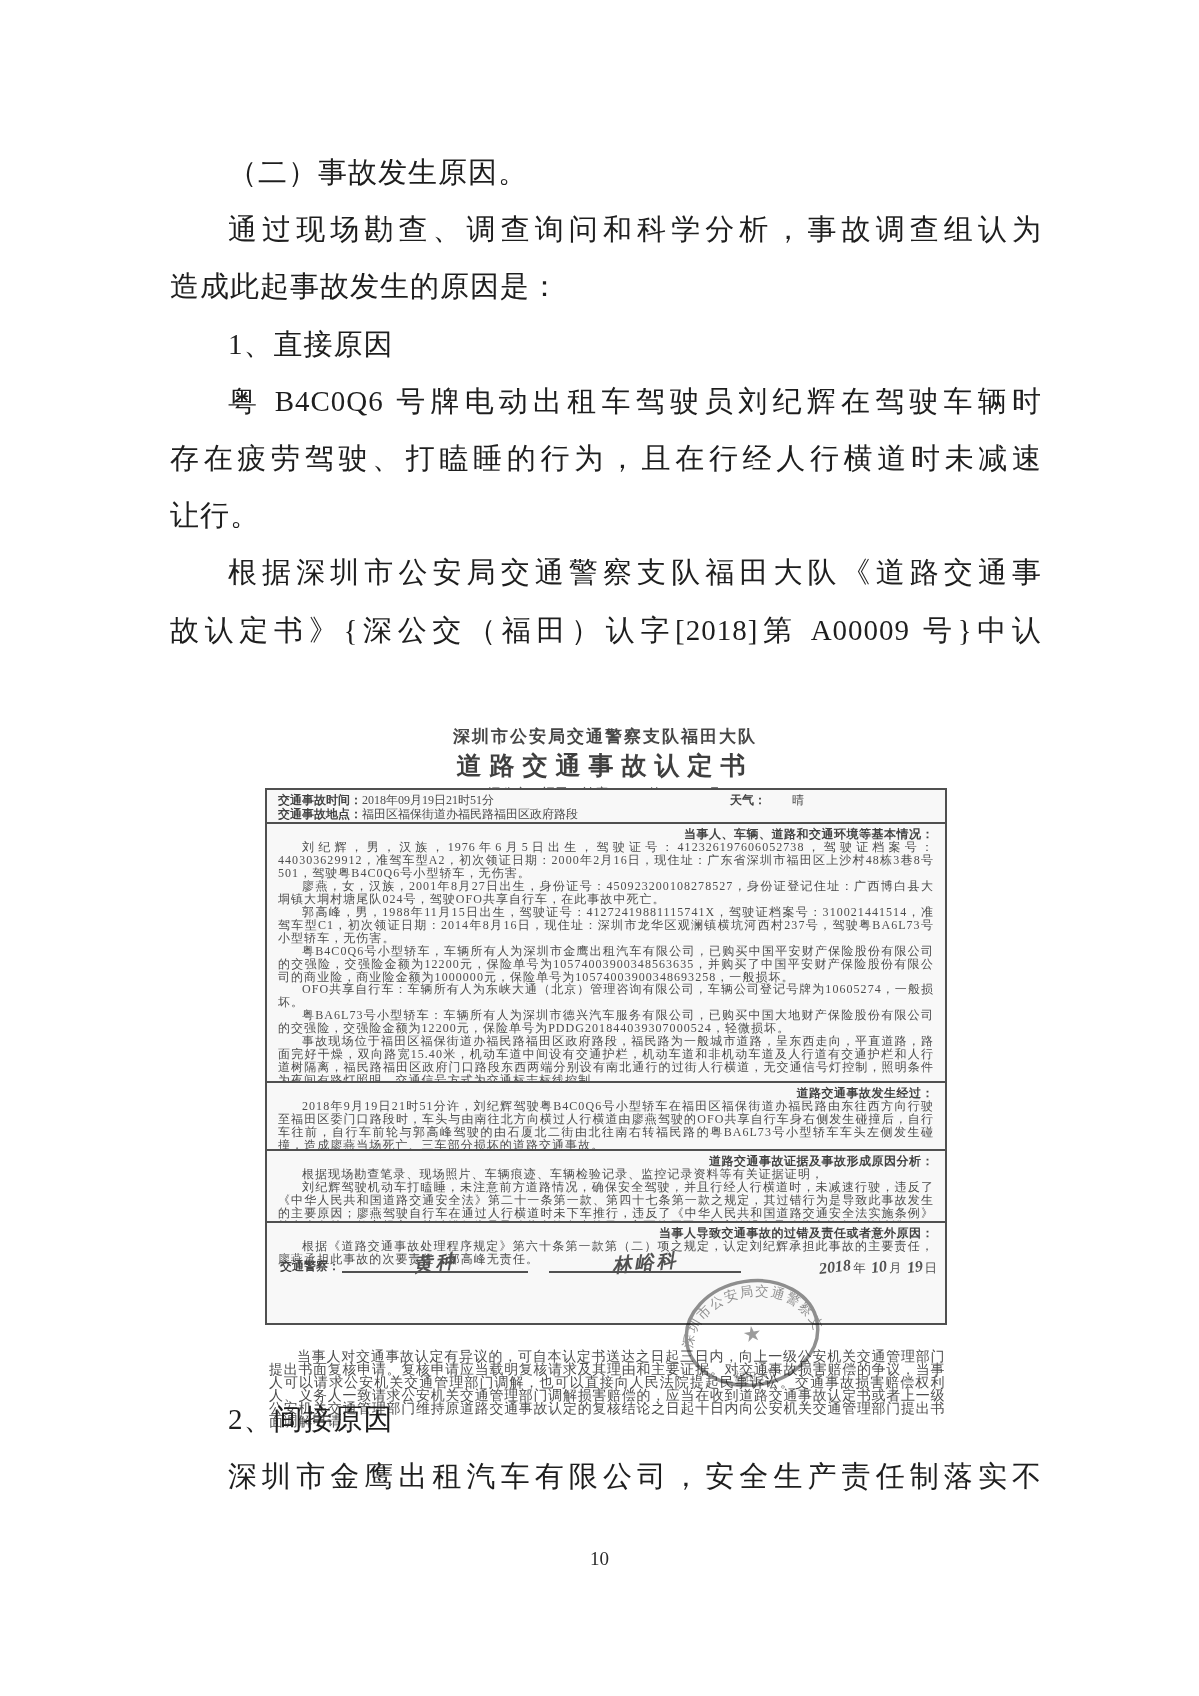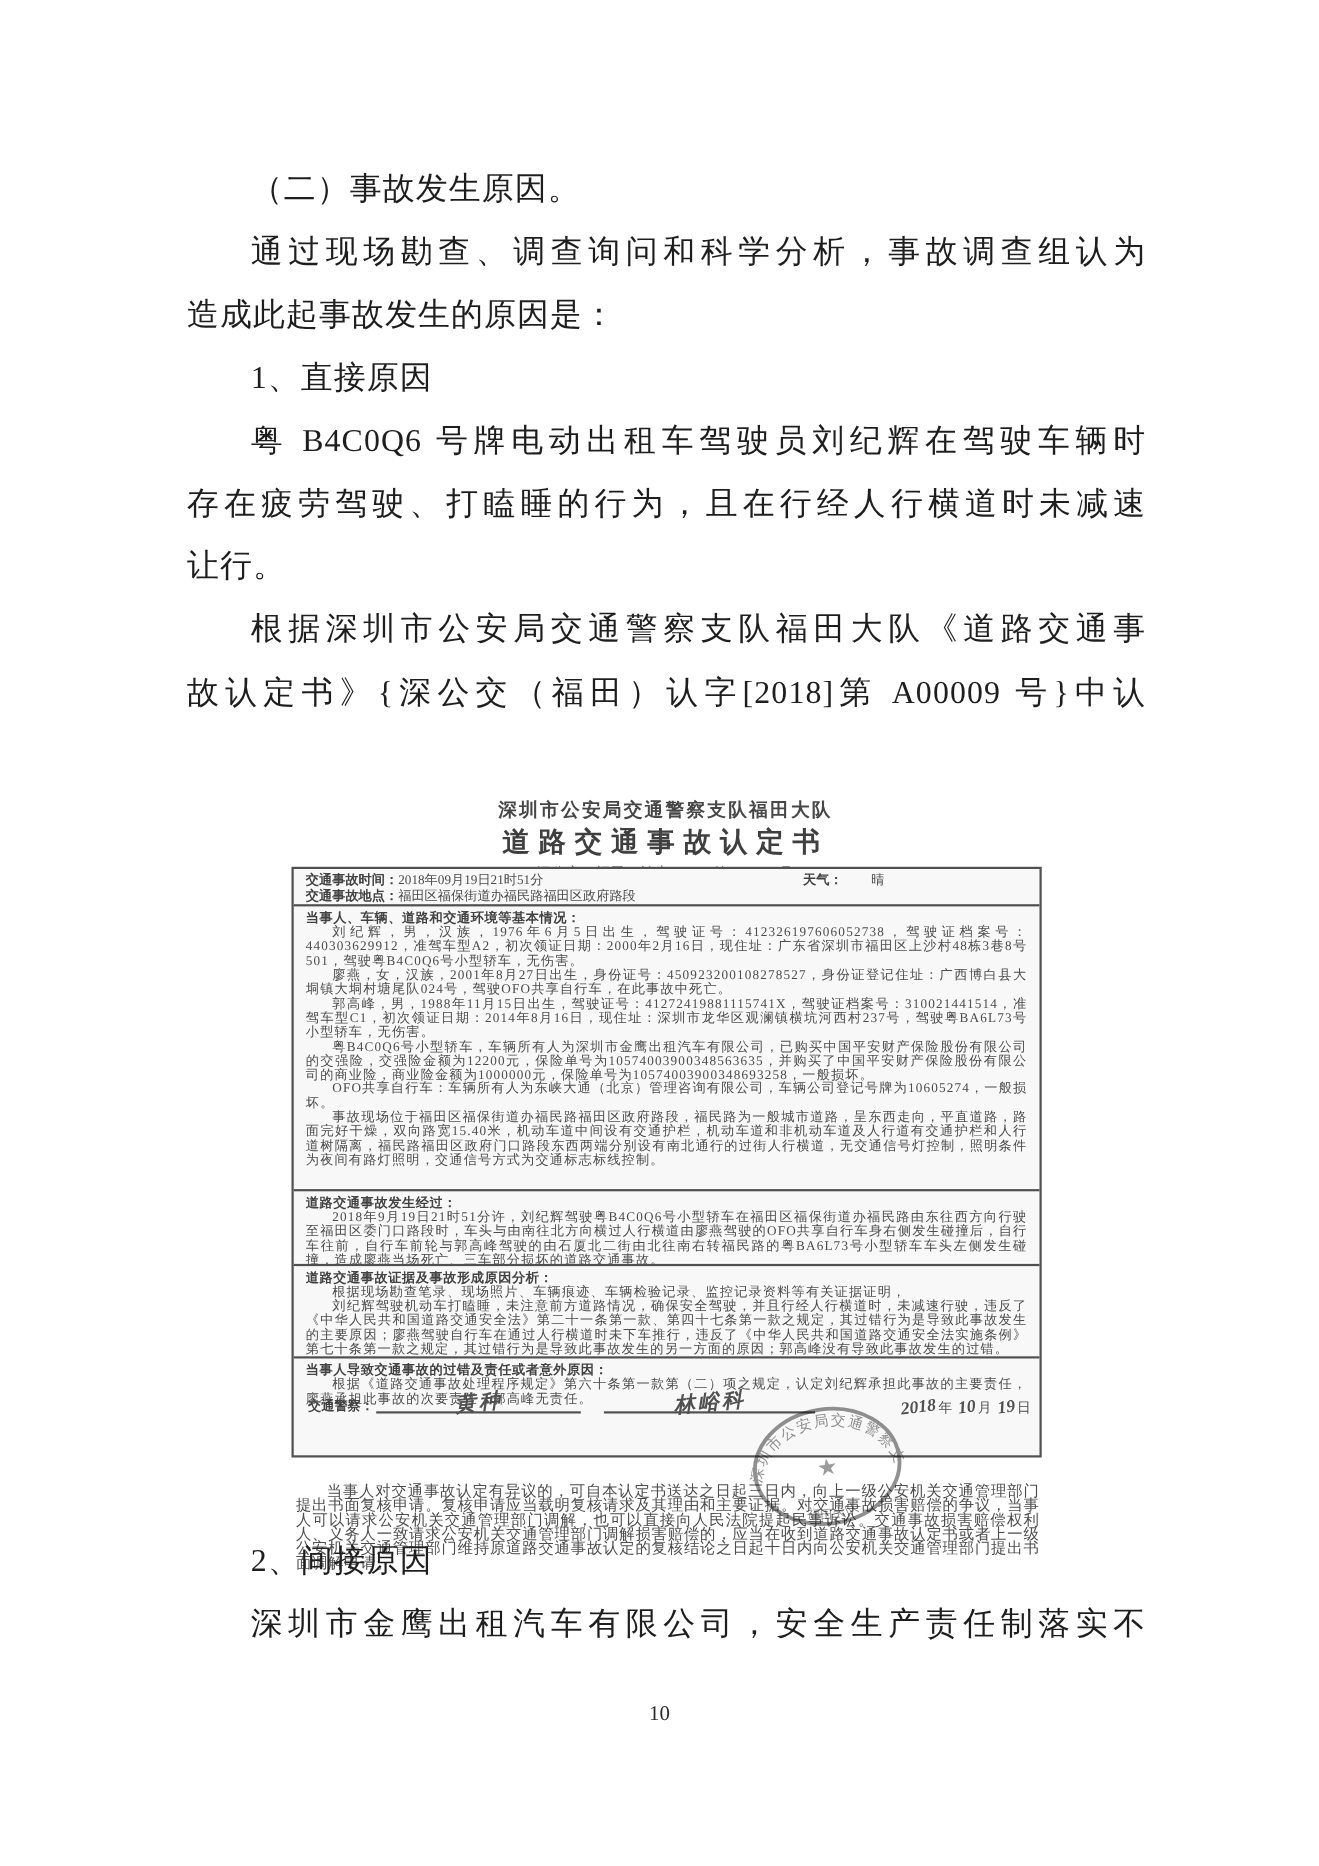--- a/index.html
+++ b/index.html
@@ -39,30 +39,30 @@
     width: 682px; height: 537px;
     border: 2px solid #4d4d4d;
     box-sizing: border-box;
     background: #fefefe;
   }
   .srow { box-sizing: border-box; border-bottom: 2px solid #4d4d4d; overflow: hidden; padding: 3px 11px 0 11px; }
   .srow.last { border-bottom: none; position: relative; }
   .row-a { height: 34px; font-size: 12px; line-height: 14px; }
   .row-b { height: 259px; }
   .row-c { height: 68px; }
-  .row-d { height: 84px; font-family: Liberation Serif, serif; }
+  .row-d { height: 72px; font-family: Liberation Serif, serif; }
   .row-e { height: 64px; }
 
   .flabel { font-weight: 700; color: #3f3f3f; }
   .fval   { color: #4a4a4a; }
   .time-pair { display: inline-block; width: 452px; }
 
   .sec-h {
     font-weight: 700; font-size: 12px; line-height: 14px;
-    letter-spacing: 0.5px; color: #3f3f3f;
+    letter-spacing: 0.5px; color: #3f3f3f; text-align: right;
   }
   .sp {
     font-size: 12px; line-height: 12.95px; letter-spacing: 1.05px;
     text-align: justify; text-indent: 2em; color: #4a4a4a;
     margin: 0;
   }
   .sp-small { font-size: 14px; line-height: 12.9px; letter-spacing: 0.6px; margin-top: 20px; }
 
   
   .sig-label { position: absolute; left: 13px; bottom: 12px; font-weight: 700; font-size: 12px; color: #3f3f3f; }
@@ -126,20 +126,21 @@
         </div>
       </div>
 
       <div class="srow row-b">
         <div class="sec-h">当事人、车辆、道路和交通环境等基本情况：</div>
         <p class="sp">刘纪辉，男，汉族，1976年6月5日出生，驾驶证号：412326197606052738，驾驶证档案号：440303629912，准驾车型A2，初次领证日期：2000年2月16日，现住址：广东省深圳市福田区上沙村48栋3巷8号501，驾驶粤B4C0Q6号小型轿车，无伤害。</p>
         <p class="sp">廖燕，女，汉族，2001年8月27日出生，身份证号：450923200108278527，身份证登记住址：广西博白县大垌镇大垌村塘尾队024号，驾驶OFO共享自行车，在此事故中死亡。</p>
         <p class="sp">郭高峰，男，1988年11月15日出生，驾驶证号：41272419881115741X，驾驶证档案号：310021441514，准驾车型C1，初次领证日期：2014年8月16日，现住址：深圳市龙华区观澜镇横坑河西村237号，驾驶粤BA6L73号小型轿车，无伤害。</p>
         <p class="sp">粤B4C0Q6号小型轿车，车辆所有人为深圳市金鹰出租汽车有限公司，已购买中国平安财产保险股份有限公司的交强险，交强险金额为12200元，保险单号为10574003900348563635，并购买了中国平安财产保险股份有限公司的商业险，商业险金额为1000000元，保险单号为10574003900348693258，一般损坏。</p>
         <p class="sp">OFO共享自行车：车辆所有人为东峡大通（北京）管理咨询有限公司，车辆公司登记号牌为10605274，一般损坏。</p>
+        <p class="sp">粤BA6L73号小型轿车：车辆所有人为深圳市德兴汽车服务有限公司，已购买中国大地财产保险股份有限公司的交强险，交强险金额为12200元，保险单号为PDDG201844039307000524，轻微损坏。</p>
         <p class="sp">事故现场位于福田区福保街道办福民路福田区政府路段，福民路为一般城市道路，呈东西走向，平直道路，路面完好干燥，双向路宽15.40米，机动车道中间设有交通护栏，机动车道和非机动车道及人行道有交通护栏和人行道树隔离，福民路福田区政府门口路段东西两端分别设有南北通行的过街人行横道，无交通信号灯控制，照明条件为夜间有路灯照明，交通信号方式为交通标志标线控制。</p>
       </div>
 
       <div class="srow row-c">
         <div class="sec-h">道路交通事故发生经过：</div>
         <p class="sp">2018年9月19日21时51分许，刘纪辉驾驶粤B4C0Q6号小型轿车在福田区福保街道办福民路由东往西方向行驶至福田区委门口路段时，车头与由南往北方向横过人行横道由廖燕驾驶的OFO共享自行车身右侧发生碰撞后，自行车往前，自行车前轮与郭高峰驾驶的由石厦北二街由北往南右转福民路的粤BA6L73号小型轿车车头左侧发生碰撞，造成廖燕当场死亡、三车部分损坏的道路交通事故。</p>
       </div>
 
       <div class="srow row-d">
         <div class="sec-h">道路交通事故证据及事故形成原因分析：</div>

